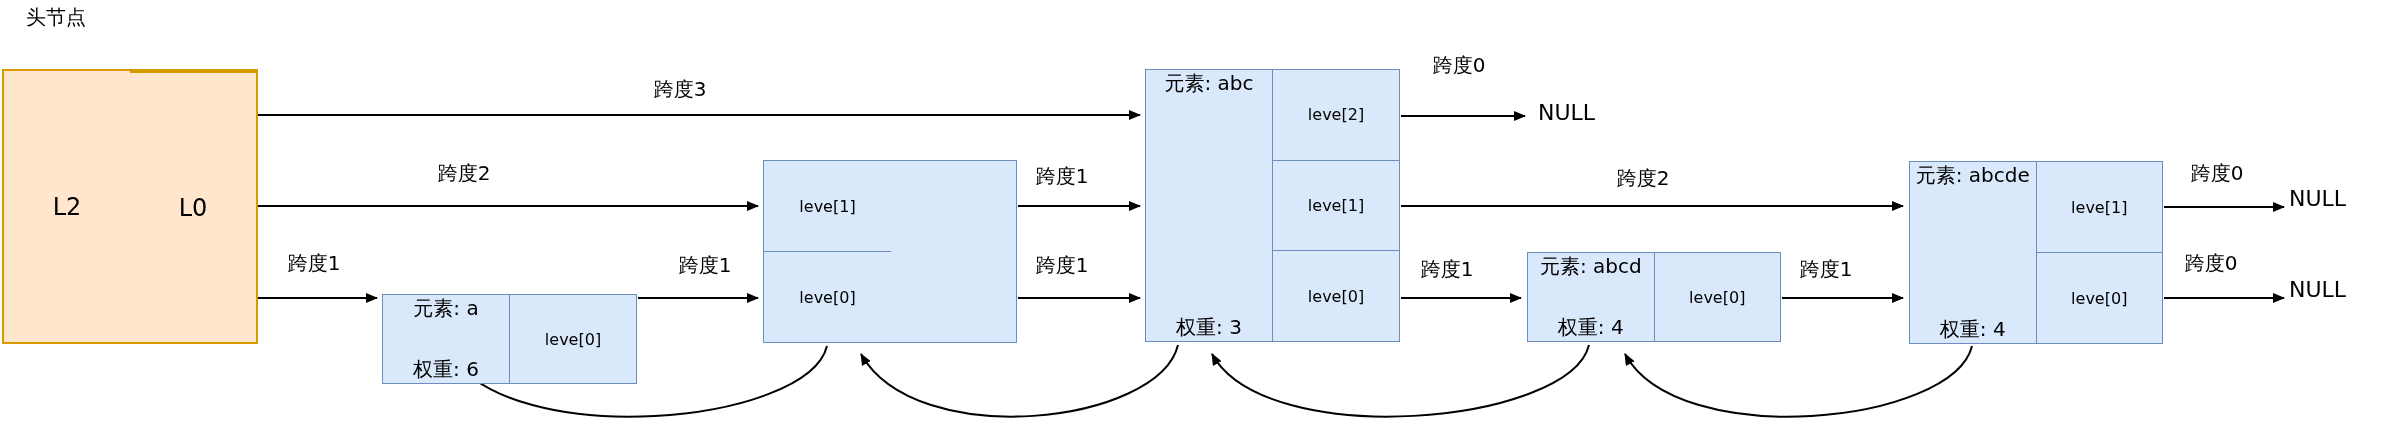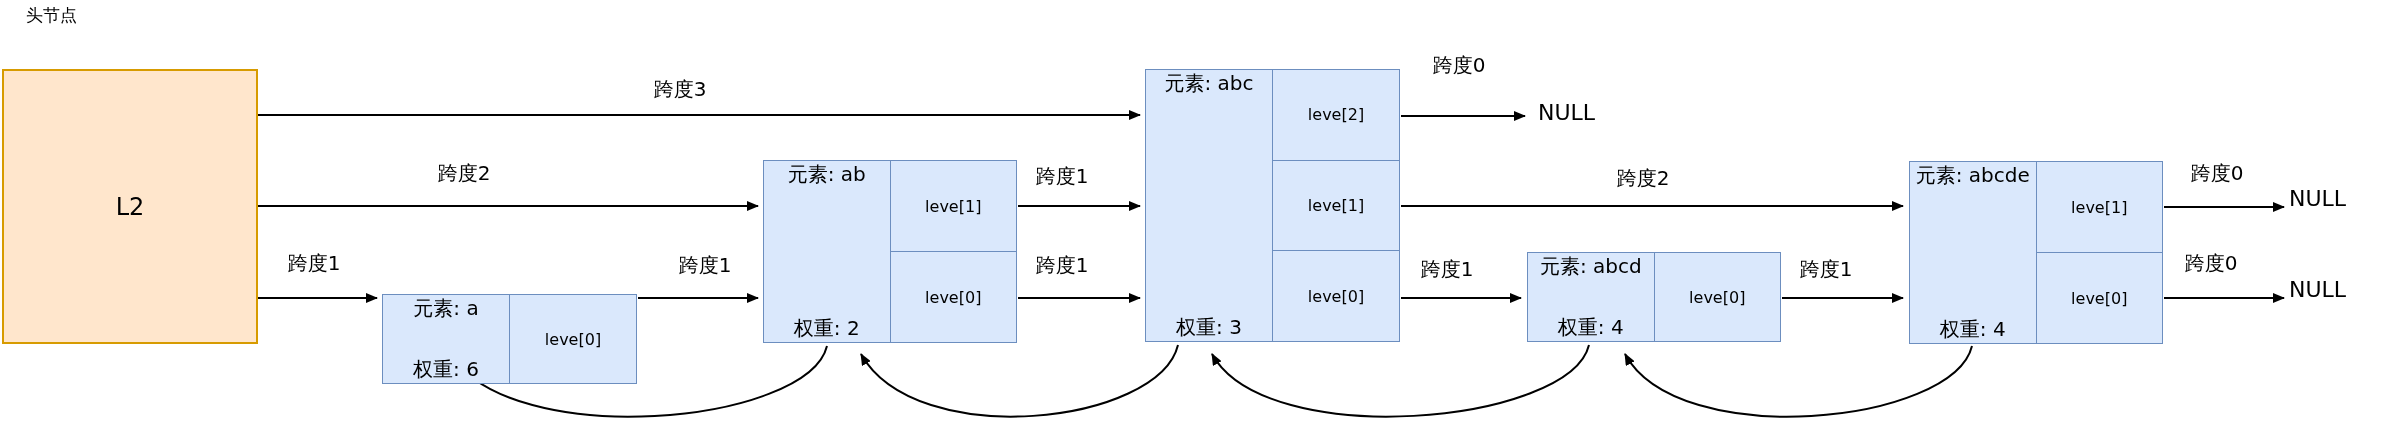--- a/index.html
+++ b/index.html
@@ -2,21 +2,21 @@
 <html><head>
 <meta charset="utf-8">
 <style>
   html,body{margin:0;padding:0;background:#fff;}
   .canvas{
     position:relative;width:2387px;height:437px;background:#ffffff;
     font-family:"DejaVu Sans","Liberation Sans",sans-serif;color:#000;
     overflow:hidden;
   }
   .svg-layer{position:absolute;left:0;top:0;width:2387px;height:437px;}
-  .title{position:absolute;left:26px;top:4px;font-size:17px;color:#000;}
+  .title{position:absolute;left:26px;top:4px;font-size:20px;color:#000;}
   
   .head{
     position:absolute;left:2px;top:69px;width:252px;height:271px;
     background:#FFE6CC;border:2px solid #D79B00;
     display:flex;
   }
   .head-row{
     flex:1;display:flex;align-items:center;justify-content:center;
     font-size:24px;
   }
@@ -72,37 +72,34 @@
       <path d="M 1178 345 C 1159 424, 916 452, 861 354" marker-end="url(#arr)"></path>
       <path d="M 1589 345 C 1570 424, 1266 452, 1212 354" marker-end="url(#arr)"></path>
       <path d="M 1972 346 C 1953 424, 1678 452, 1625 354" marker-end="url(#arr)"></path>
     </g>
   </svg>
 
   <div class="title">头节点</div>
 
   <div class="head">
     <div class="head-row">L2</div>
+    <div class="head-row">L0</div>
   </div>
 
   <div class="node" style="left:382px;top:252px;width:253px;height:88px;margin-top:42px;">
     <div class="el-cell">
       <span>元素: a</span>
       <span>权重: 6</span>
     </div>
     <div class="lv-col">
       <div class="lv-cell">leve[0]</div>
     </div>
   </div>
 
   <div class="node" style="left:763px;top:160px;width:252px;height:181px;">
-    <div class="el-cell">
-      <span>元素: ab</span>
-      <span>权重: 2</span>
-    </div>
     <div class="lv-col">
       <div class="lv-cell">leve[1]</div>
       <div class="lv-cell">leve[0]</div>
     </div>
   </div>
 
   <div class="node" style="left:1145px;top:69px;width:253px;height:271px;">
     <div class="el-cell">
       <span>元素: abc</span>
       <span>权重: 3</span>

